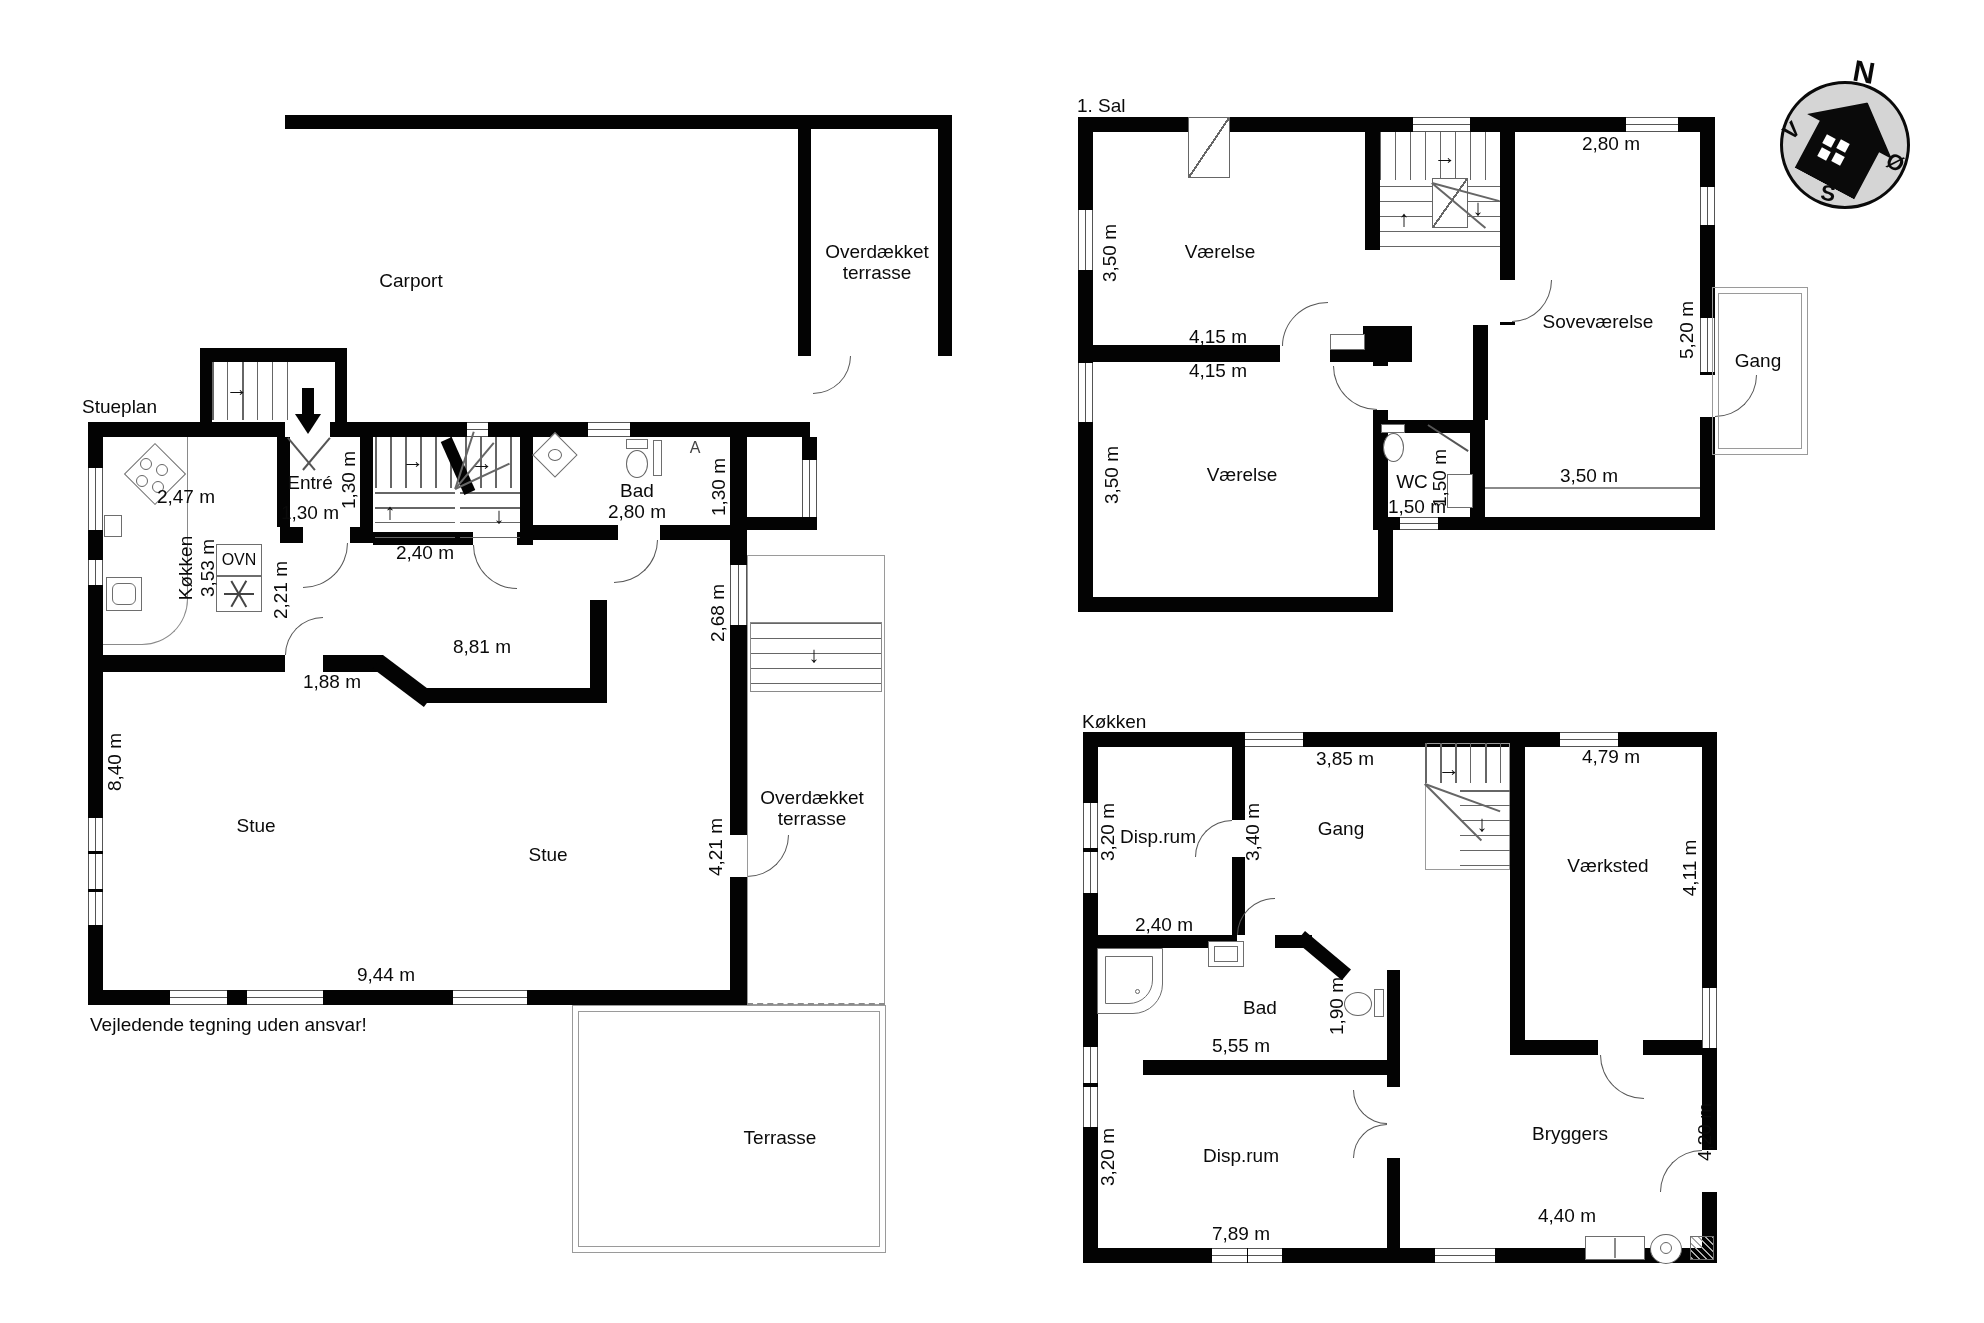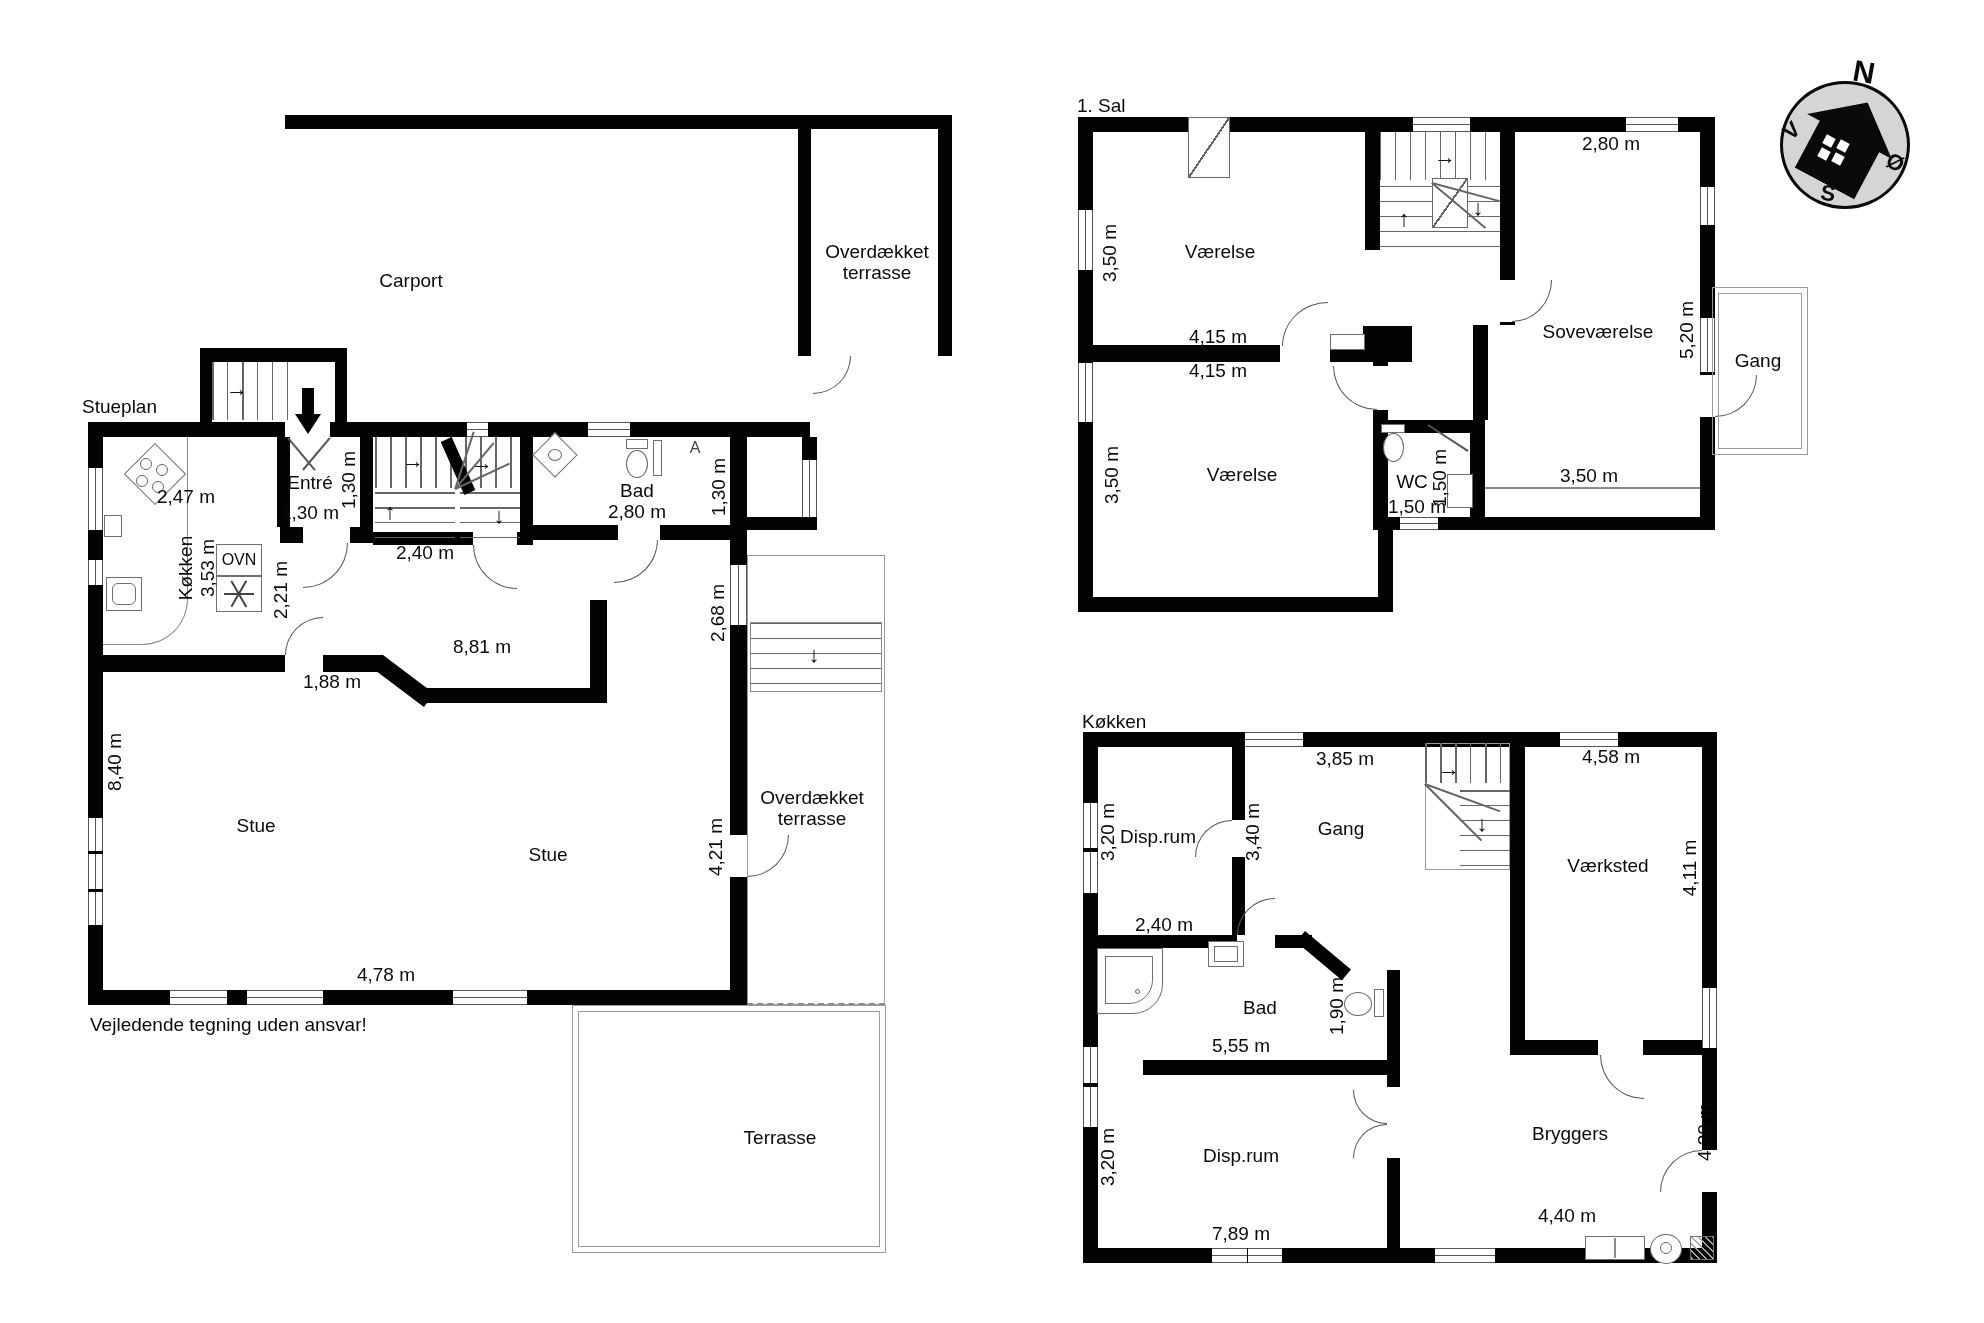--- a/index.html
+++ b/index.html
@@ -166,21 +166,21 @@
     <div class="lbl" style="left:637px;top:512px">2,80 m</div>
     <div class="lbl v" style="left:719px;top:487px">1,30 m</div>
     <div class="lbl sm gy" style="left:695px;top:448px">A</div>
     <div class="lbl v" style="left:718px;top:613px">2,68 m</div>
     <div class="lbl" style="left:482px;top:647px">8,81 m</div>
     <div class="lbl" style="left:332px;top:682px">1,88 m</div>
     <div class="lbl" style="left:256px;top:826px">Stue</div>
     <div class="lbl v" style="left:115px;top:762px">8,40 m</div>
     <div class="lbl" style="left:548px;top:855px">Stue</div>
     <div class="lbl v" style="left:716px;top:847px">4,21 m</div>
-    <div class="lbl" style="left:386px;top:975px">4,78 m</div>
+    <div class="lbl" style="left:386px;top:975px">9,44 m</div>
     <div class="lbl wr" style="left:812px;top:808px">Overdækket terrasse</div>
     <div class="lbl" style="left:780px;top:1138px">Terrasse</div>
     <div class="lbl tl" style="left:90px;top:1014px">Vejledende tegning uden ansvar!</div>
   </div>
 
   <div>
     <div class="w" style="left:1078px;top:117px;width:637px;height:15px"></div>
     <div class="w" style="left:1078px;top:117px;width:15px;height:495px"></div>
     <div class="w" style="left:1078px;top:597px;width:315px;height:15px"></div>
     <div class="w" style="left:1378px;top:530px;width:15px;height:82px"></div>
@@ -236,21 +236,21 @@
     <div class="lbl tl" style="left:1077px;top:95px">1. Sal</div>
     <div class="lbl" style="left:1220px;top:252px">Værelse</div>
     <div class="lbl v" style="left:1110px;top:253px">3,50 m</div>
     <div class="lbl" style="left:1218px;top:337px">4,15 m</div>
     <div class="lbl" style="left:1218px;top:371px">4,15 m</div>
     <div class="lbl" style="left:1242px;top:475px">Værelse</div>
     <div class="lbl v" style="left:1112px;top:475px">3,50 m</div>
     <div class="lbl" style="left:1412px;top:482px">WC</div>
     <div class="lbl" style="left:1417px;top:507px">1,50 m</div>
     <div class="lbl v" style="left:1440px;top:478px">1,50 m</div>
-    <div class="lbl" style="left:1598px;top:332px">Soveværelse</div>
+    <div class="lbl" style="left:1598px;top:322px">Soveværelse</div>
     <div class="lbl" style="left:1611px;top:144px">2,80 m</div>
     <div class="lbl v" style="left:1687px;top:330px">5,20 m</div>
     <div class="lbl" style="left:1589px;top:476px">3,50 m</div>
     <div class="lbl" style="left:1758px;top:361px">Gang</div>
   </div>
 
   <div>
     <div class="w" style="left:1083px;top:732px;width:634px;height:15px"></div>
     <div class="w" style="left:1083px;top:732px;width:15px;height:531px"></div>
     <div class="w" style="left:1083px;top:1248px;width:634px;height:15px"></div>
@@ -309,21 +309,21 @@
     <div class="t hatch" style="left:1690px;top:1236px;width:24px;height:24px"></div>
 
     <div class="lbl tl" style="left:1082px;top:711px">Køkken</div>
     <div class="lbl" style="left:1158px;top:837px">Disp.rum</div>
     <div class="lbl v" style="left:1108px;top:832px">3,20 m</div>
     <div class="lbl" style="left:1164px;top:925px">2,40 m</div>
     <div class="lbl v" style="left:1253px;top:832px">3,40 m</div>
     <div class="lbl" style="left:1341px;top:829px">Gang</div>
     <div class="lbl" style="left:1345px;top:759px">3,85 m</div>
     <div class="lbl" style="left:1608px;top:866px">Værksted</div>
-    <div class="lbl" style="left:1611px;top:757px">4,58 m</div>
+    <div class="lbl" style="left:1611px;top:757px">4,79 m</div>
     <div class="lbl v" style="left:1690px;top:868px">4,11 m</div>
     <div class="lbl" style="left:1260px;top:1008px">Bad</div>
     <div class="lbl" style="left:1241px;top:1046px">5,55 m</div>
     <div class="lbl v" style="left:1337px;top:1006px">1,90 m</div>
     <div class="lbl" style="left:1241px;top:1156px">Disp.rum</div>
     <div class="lbl v" style="left:1108px;top:1157px">3,20 m</div>
     <div class="lbl" style="left:1241px;top:1234px">7,89 m</div>
     <div class="lbl" style="left:1570px;top:1134px">Bryggers</div>
     <div class="lbl" style="left:1567px;top:1216px">4,40 m</div>
     <div class="lbl v" style="left:1705px;top:1132px">4,20 m</div>

